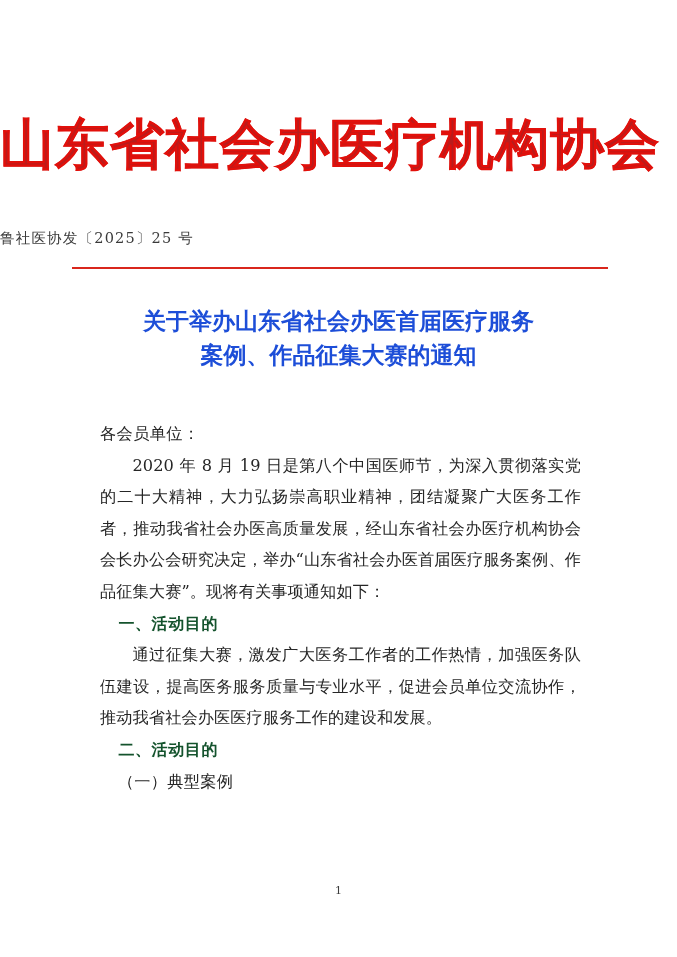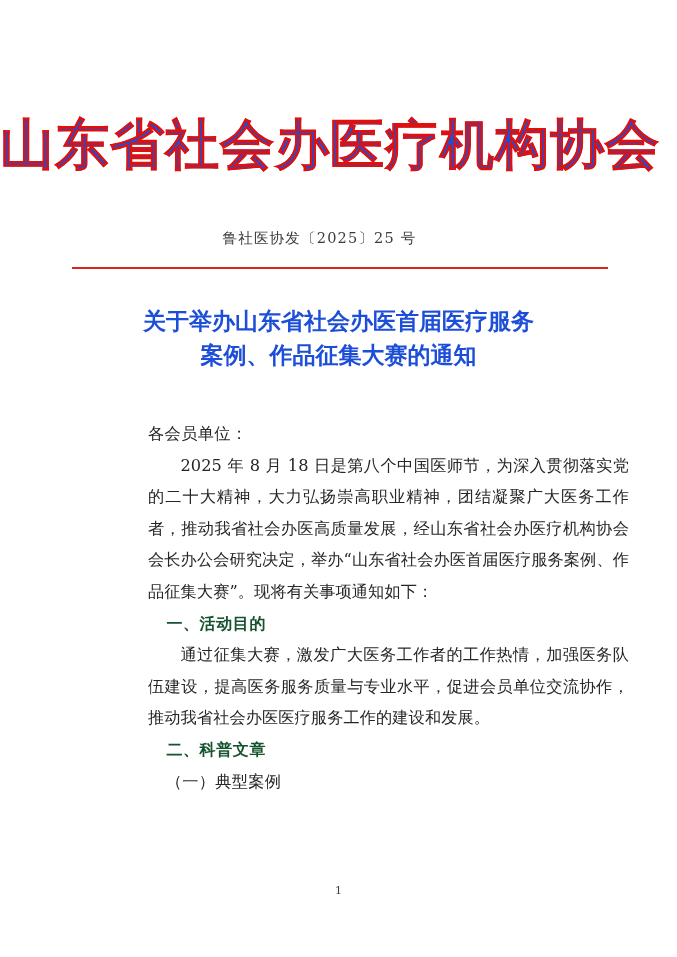--- a/index.html
+++ b/index.html
@@ -16,37 +16,36 @@
     font-family: "DejaVu Serif", serif;
   }
 
   
   .masthead {
     position: absolute;
     left: 0;
     top: 112px;
     width: 619px;
     text-align: center;
-    color: #1d4ed8;
+    color: #b91c1c;
     font-family: "DejaVu Serif", "Liberation Serif", serif;
     font-weight: bold;
     font-size: 54px;
     line-height: 64px;
     letter-spacing: 1px;
     white-space: nowrap;
     -webkit-text-stroke: 0.6px #e2100b;
   }
 
   
   .doc-number {
     position: absolute;
     left: 0;
     top: 228px;
     width: 639px;
-    text-align: center;
     font-family: "DejaVu Serif", "Liberation Serif", serif;
     font-size: 14.5px;
     line-height: 20px;
     color: #3a3a3a;
     letter-spacing: 1.2px;
   }
 
   
   .red-rule {
     position: absolute;
@@ -77,21 +76,20 @@
     position: absolute;
     left: 100px;
     top: 418px;
     width: 481px;
     font-family: "DejaVu Serif", "Liberation Serif", serif;
     font-size: 16.2px;
     line-height: 31.6px;
     color: #262626;
     text-align: justify;
     text-justify: inter-ideograph;
-    margin-left: 48px;
   }
   .p-salutation {
     margin: 0;
     letter-spacing: 0.4px;
   }
   .p-indent {
     margin: 0;
     text-indent: 2em;
     letter-spacing: 0.1px;
   }
@@ -139,27 +137,27 @@
 
   <div class="doc-title">
     <span class="tline">关于举办山东省社会办医首届医疗服务</span>
     <span class="tline">案例、作品征集大赛的通知</span>
   </div>
 
   <div class="body-block">
 
     <p class="p-salutation">各会员单位：</p>
 
-    <p class="p-indent">2025 年 8 月 18 日是第八个中国医师节，为深入贯彻落实党的二十大精神，大力弘扬崇高职业精神，团结凝聚广大医务工作者，推动我省社会办医高质量发展，经山东省社会办医疗机构协会会长办公会研究决定，举办“山东省社会办医首届医疗服务案例、作品征集大赛”。现将有关事项通知如下：</p>
+    <p class="p-indent">2020 年 8 月 19 日是第八个中国医师节，为深入贯彻落实党的二十大精神，大力弘扬崇高职业精神，团结凝聚广大医务工作者，推动我省社会办医高质量发展，经山东省社会办医疗机构协会会长办公会研究决定，举办“山东省社会办医首届医疗服务案例、作品征集大赛”。现将有关事项通知如下：</p>
 
     <p class="h-section">一、活动目的</p>
 
     <p class="p-indent">通过征集大赛，激发广大医务工作者的工作热情，加强医务队伍建设，提高医务服务质量与专业水平，促进会员单位交流协作，推动我省社会办医医疗服务工作的建设和发展。</p>
 
-    <p class="h-section">二、科普文章</p>
+    <p class="h-section">二、活动目的</p>
 
     <p class="p-sub">（一）典型案例</p>
 
 
   </div>
 
   <div class="page-number">1</div>
 
 </div>
 

